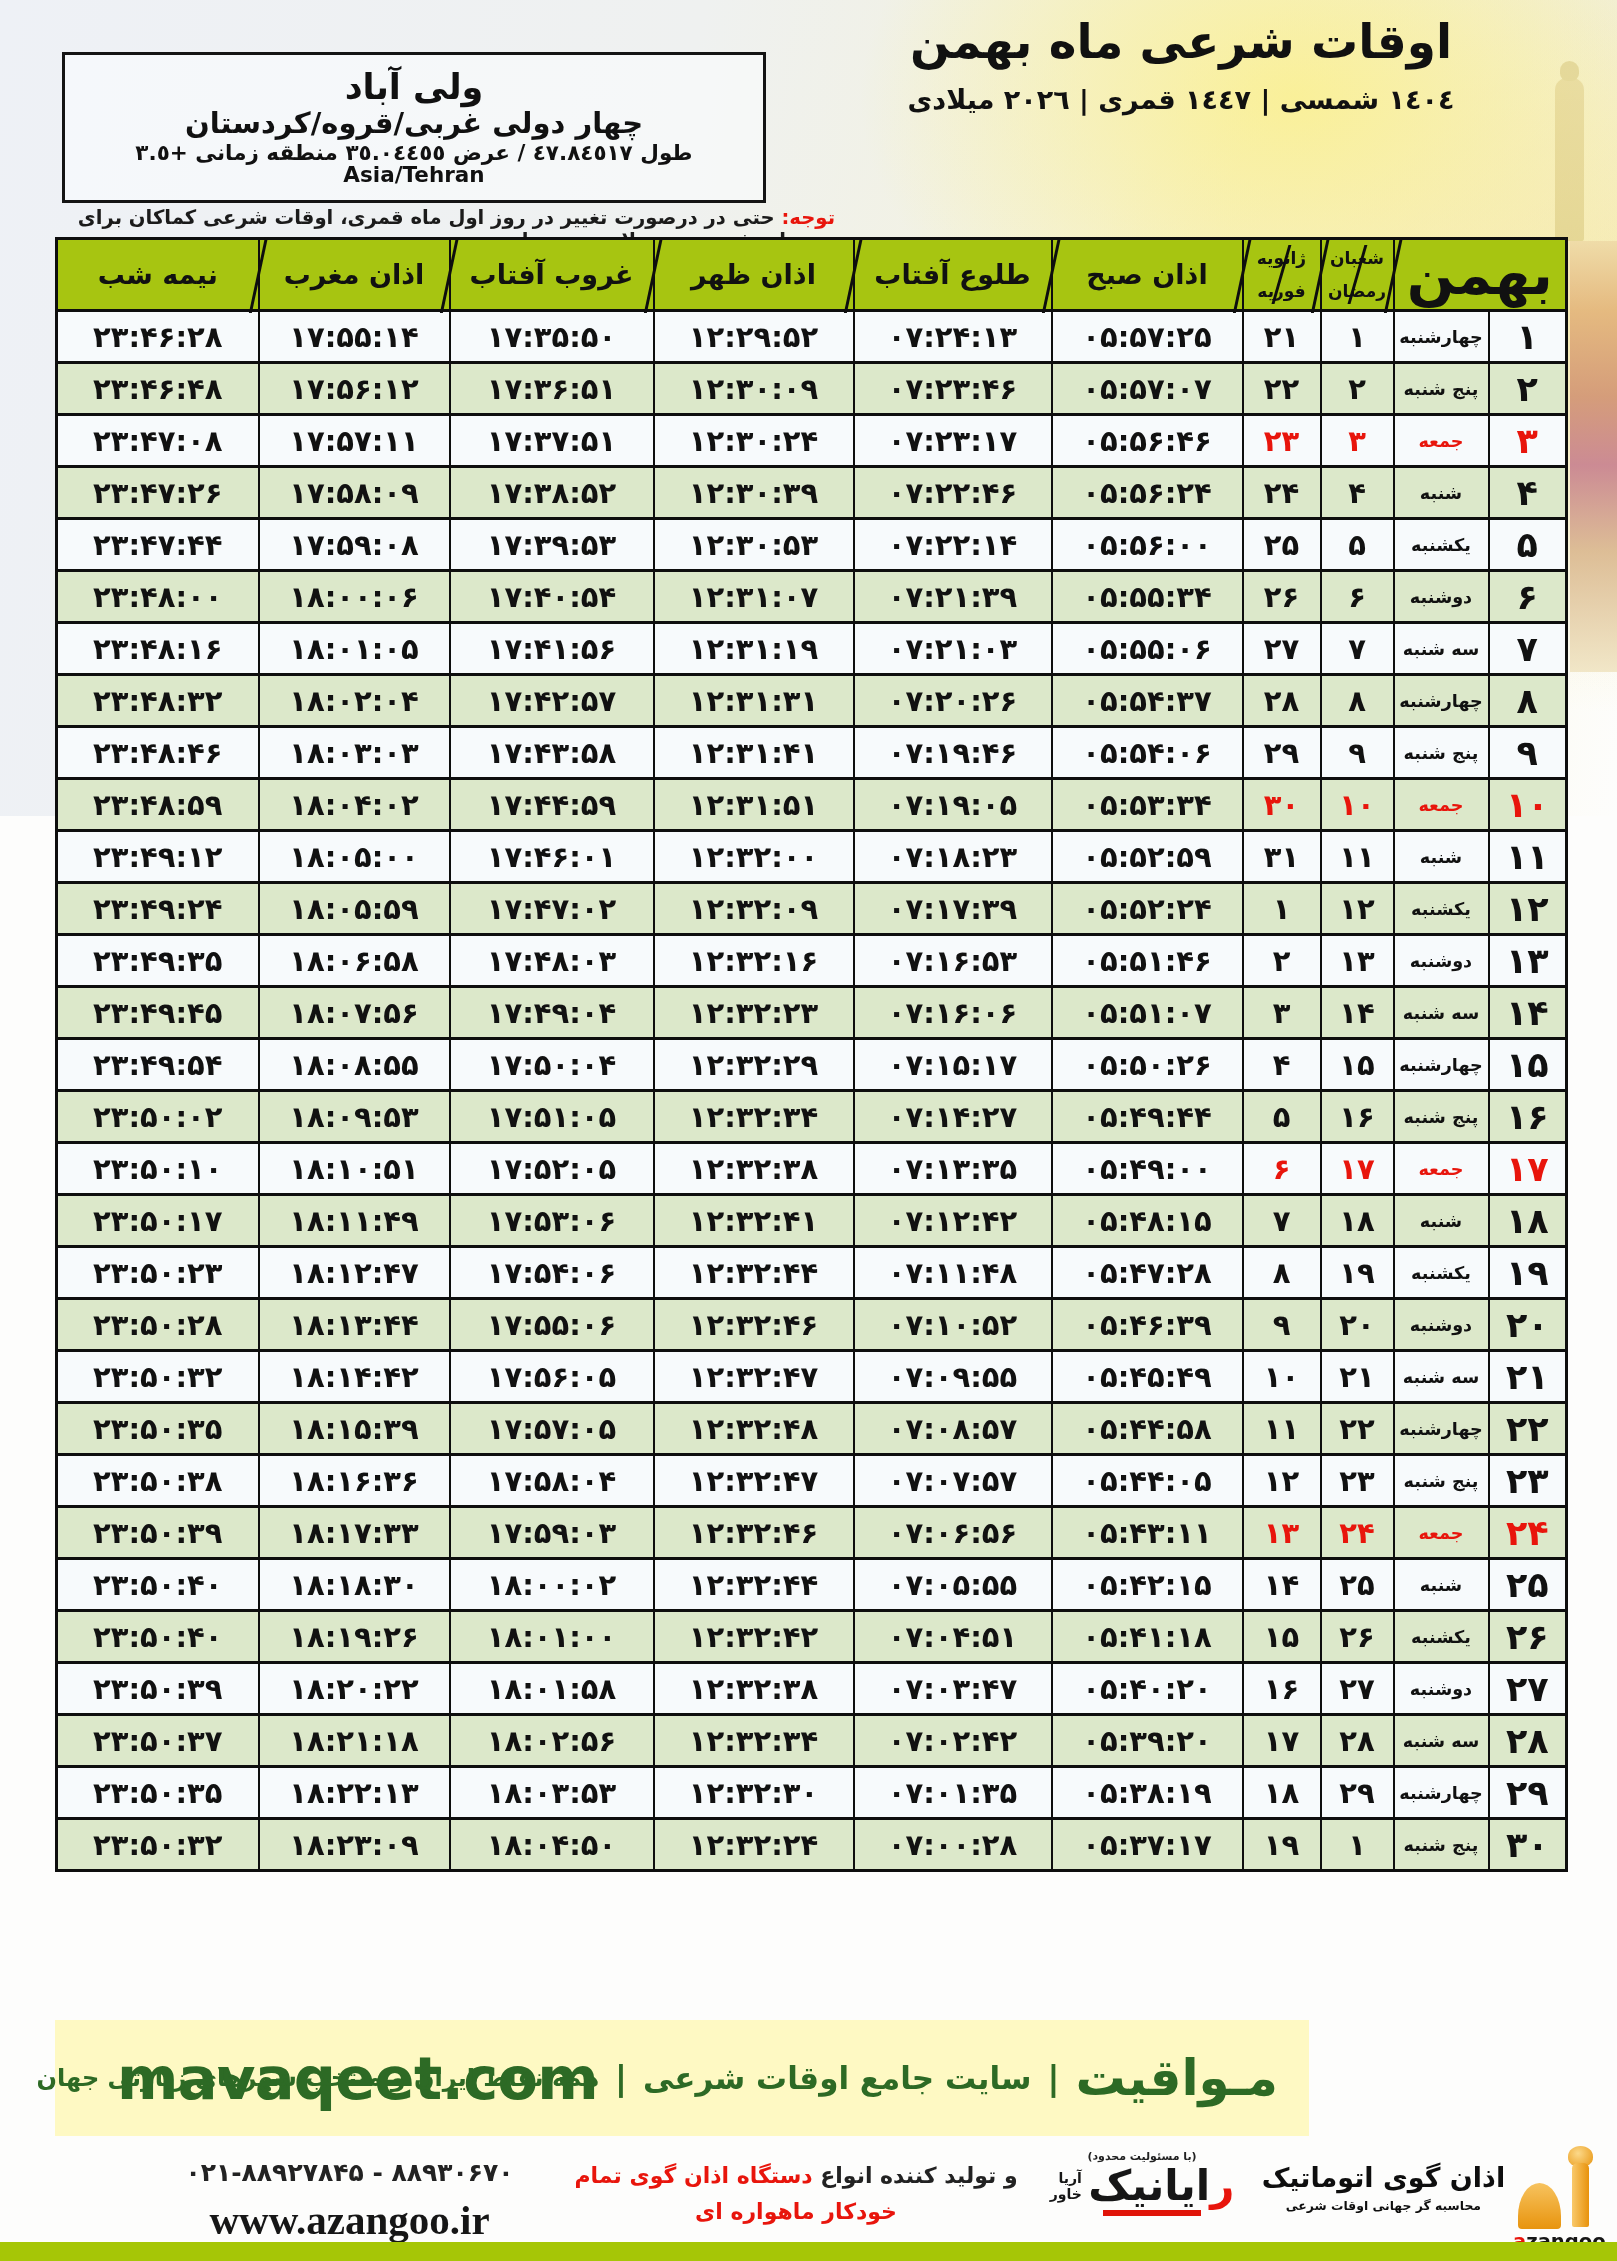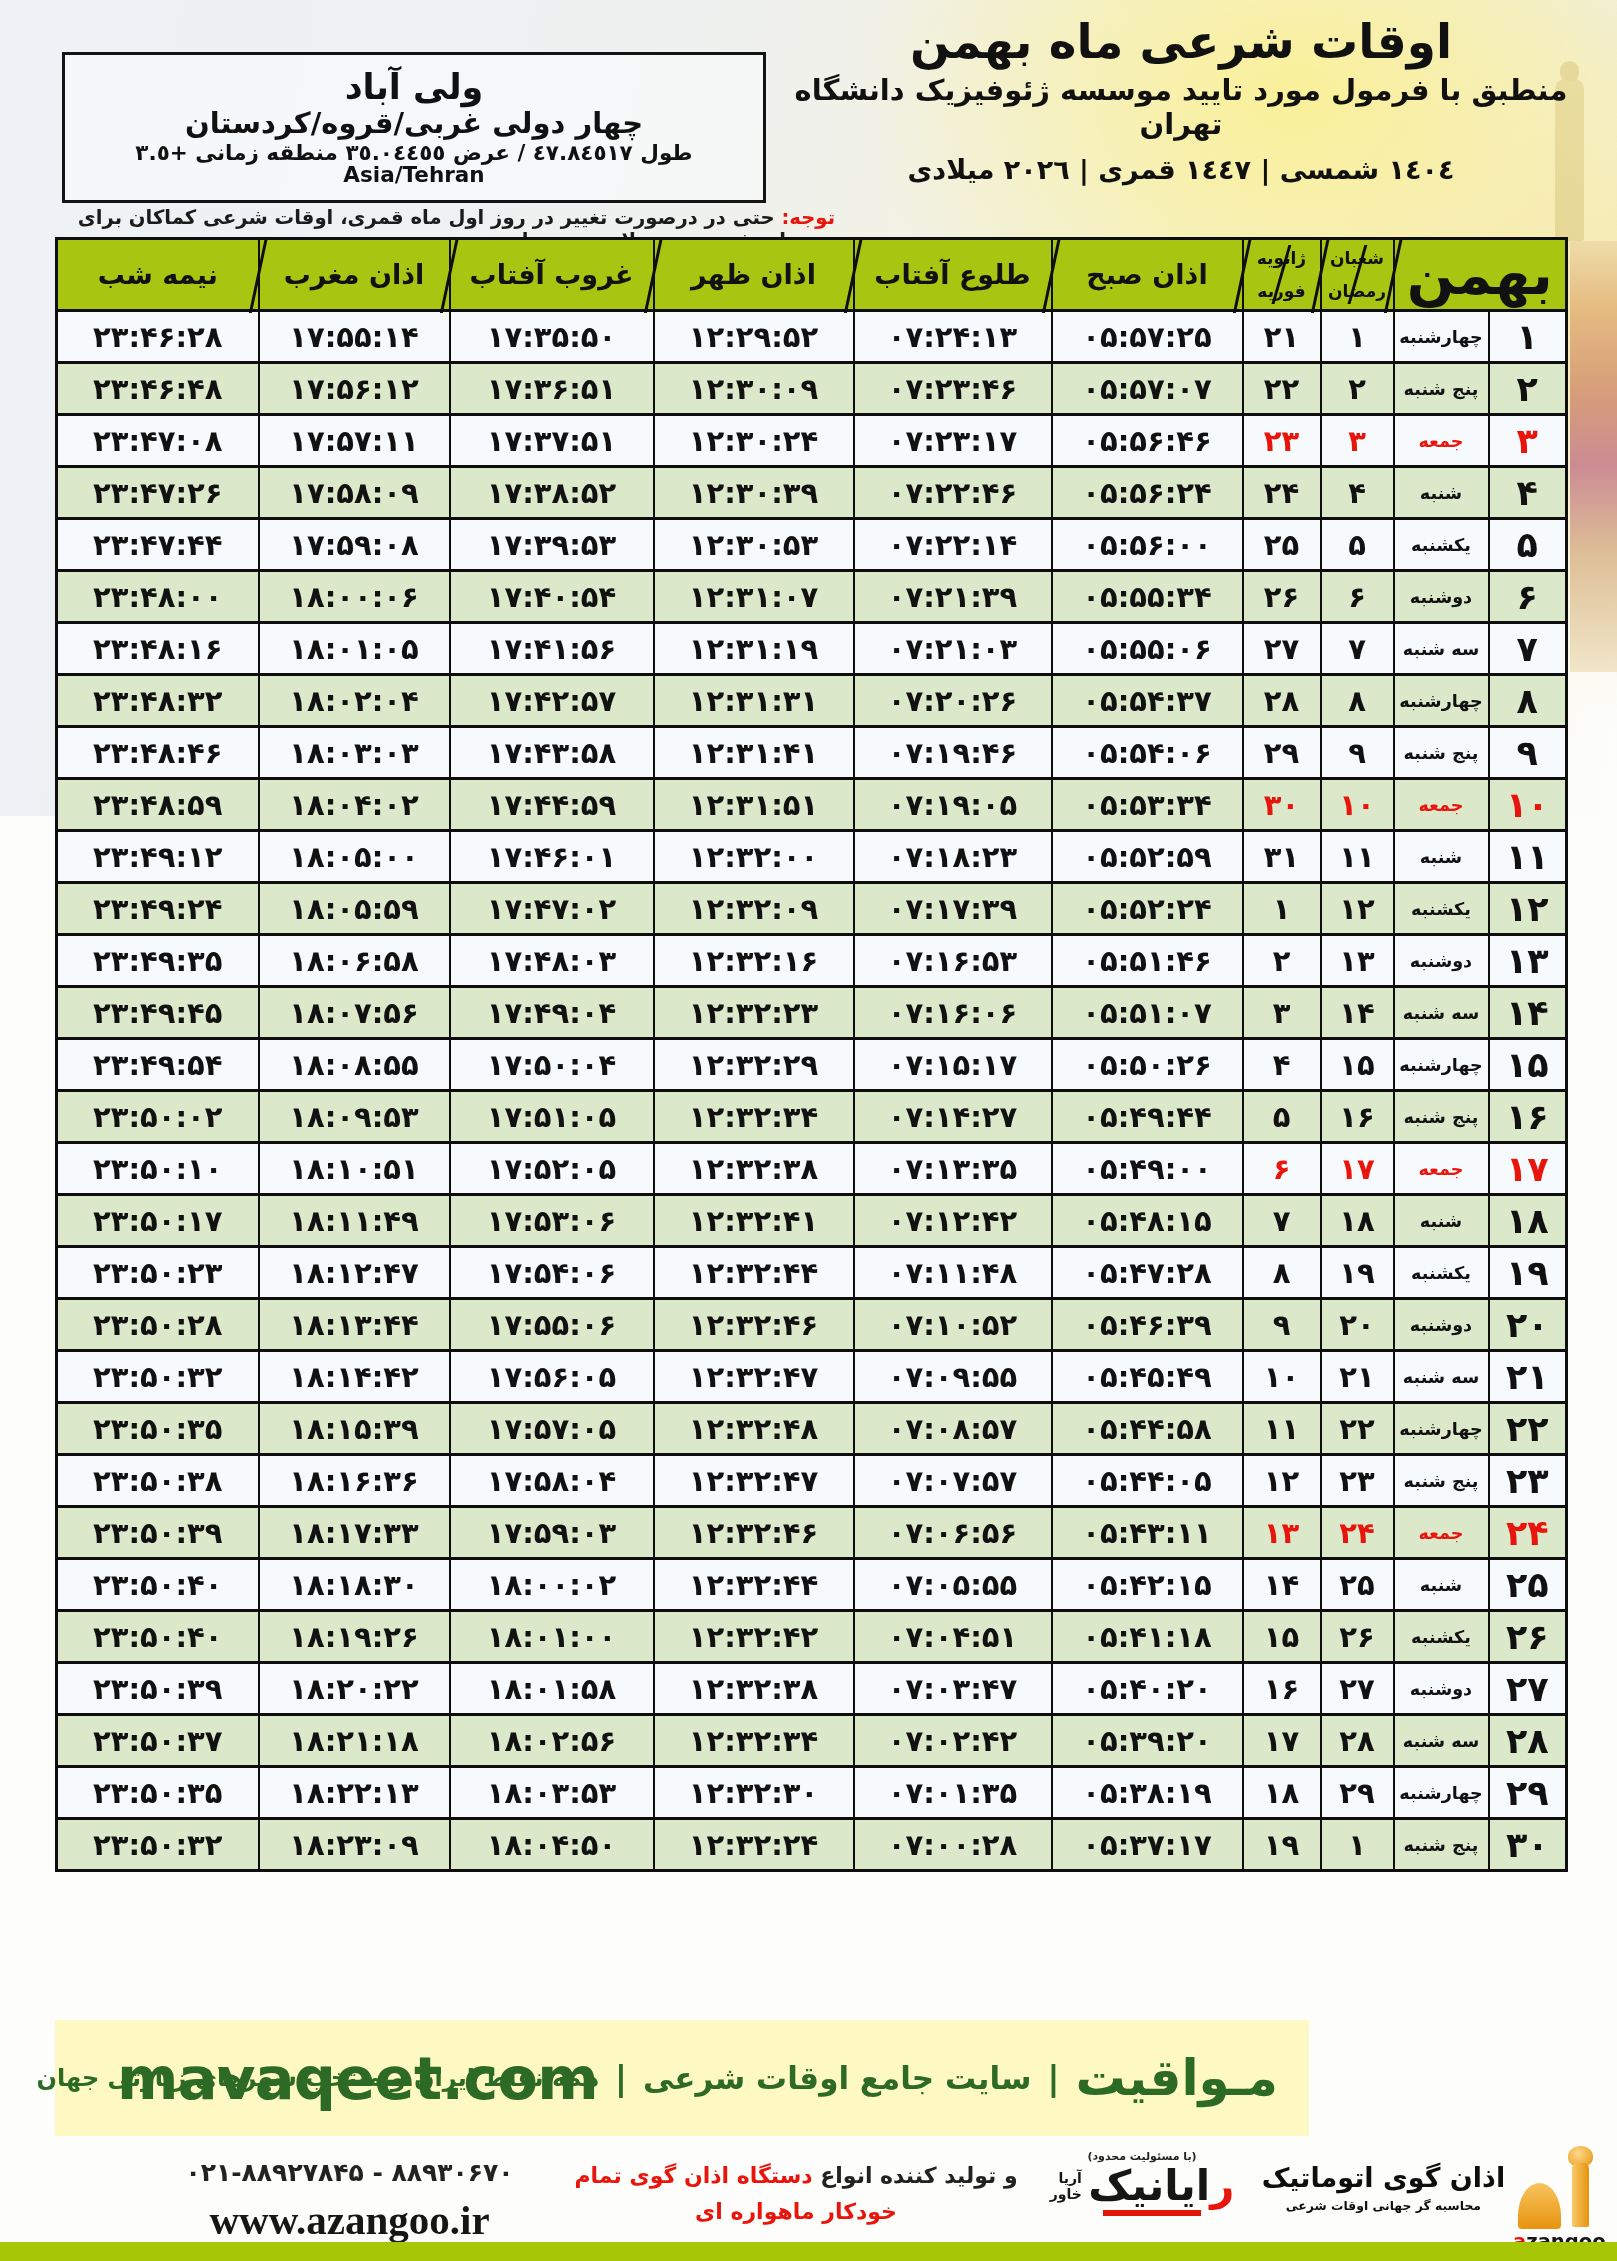--- a/index.html
+++ b/index.html
@@ -138,21 +138,20 @@
 <div class="side-photo"></div>
 
 <div class="loc-box">
   <div class="loc-city">ولی آباد</div>
   <div class="loc-region">چهار دولی غربی/قروه/کردستان</div>
   <div class="loc-coords">طول ٤٧.٨٤٥١٧ / عرض ٣٥.٠٤٤٥٥ منطقه زمانی ‎+٣.٥‎ Asia/Tehran</div>
 </div>
 
 <div class="title-block">
   <div class="main-title">اوقات شرعی ماه بهمن</div>
-  <div class="subtitle">منطبق با فرمول مورد تایید موسسه ژئوفیزیک دانشگاه تهران</div>
   <div class="dateline">١٤٠٤ شمسی | ١٤٤٧ قمری | ٢٠٢٦ میلادی</div>
 </div>
 
 <div class="note">
   <span class="red">توجه:</span><span> حتی در درصورت تغییر در روز اول ماه قمری، اوقات شرعی کماکان برای روزهای شمسی و میلادی معتبر است.</span>
 </div>
 
 <table class="prayer">
   <colgroup>
     <col style="width:78px">

